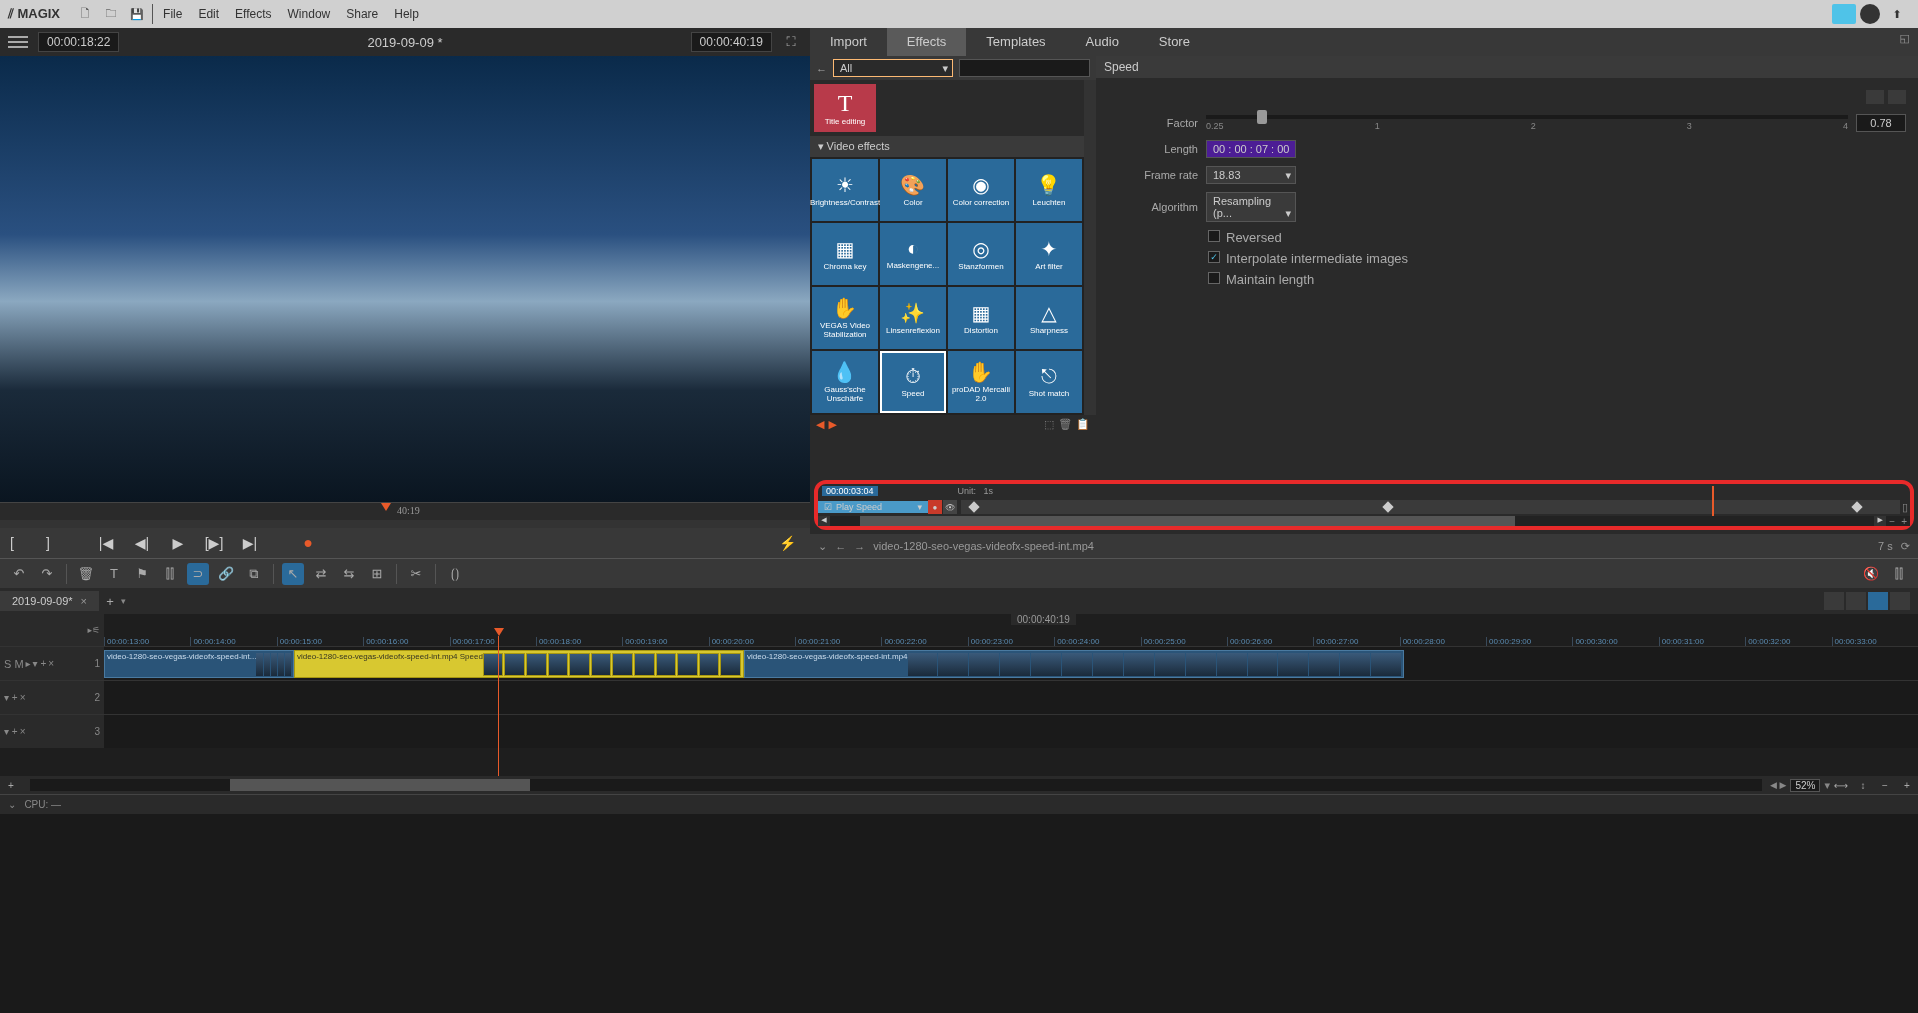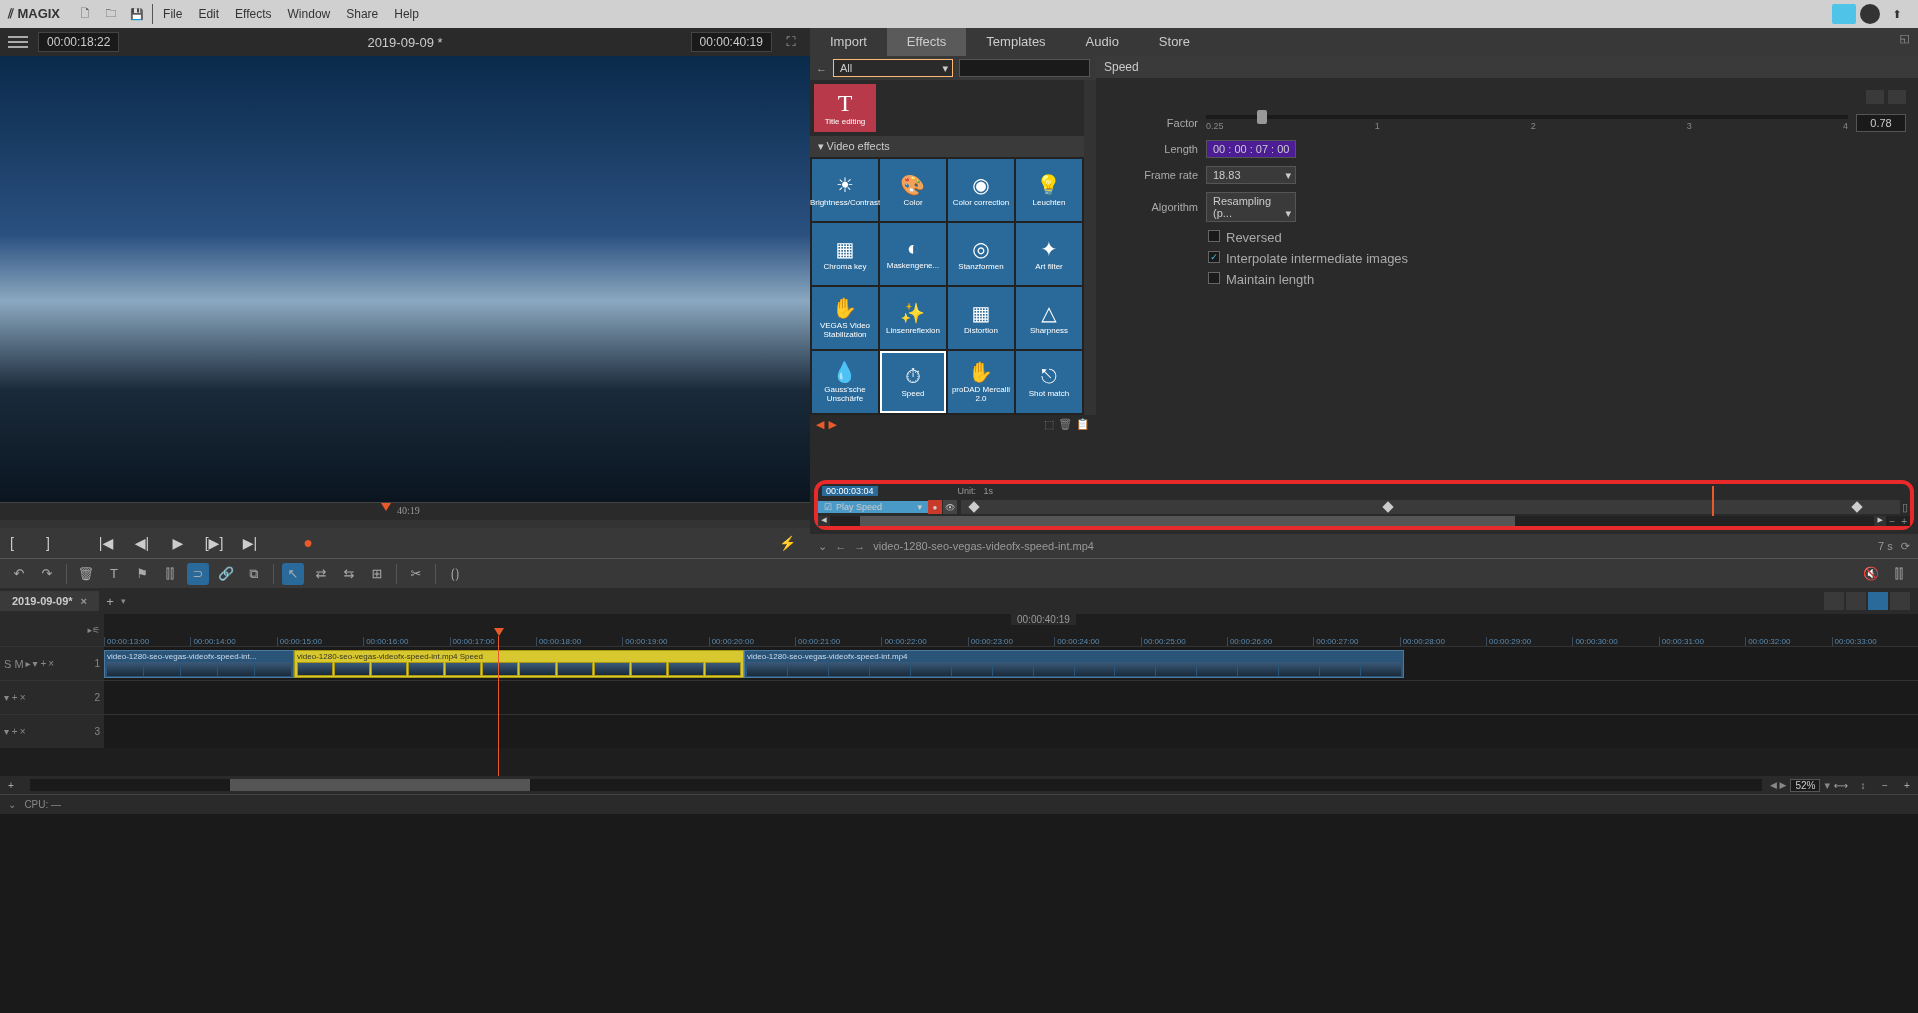--- a/index.html
+++ b/index.html
@@ -85,40 +85,40 @@
 .kf-scroll-thumb { background: #555; height: 100%; width: 60%; margin-left: 30px; }
 
 .file-bar { height: 24px; background: #383838; display: flex; align-items: center; padding: 0 8px; gap: 8px; font-size: 11px; color: #999; }
 
 .toolbar2 { height: 30px; background: #383838; display: flex; align-items: center; padding: 0 8px; gap: 6px; border-top: 1px solid #555; }
 .tb2-btn { width: 22px; height: 22px; display: flex; align-items: center; justify-content: center; color: #aaa; cursor: pointer; font-size: 13px; }
 .tb2-btn.active { background: #2a6a9a; border-radius: 3px; }
 .tb2-sep { width: 1px; height: 20px; background: #555; margin: 0 2px; }
 
 .project-tabs { height: 26px; background: #2a2a2a; display: flex; align-items: center; }
-.proj-tab { background: #3a3a3a; padding: 4px 12px; font-size: 11px; display: flex; align-items: center; gap: 8px; font-weight: bold; }
+.proj-tab { background: #3a3a3a; padding: 4px 12px; font-size: 11px; display: flex; align-items: center; gap: 8px; }
 .proj-tab .close { cursor: pointer; color: #999; }
 .view-btns { margin-left: auto; display: flex; gap: 2px; padding-right: 8px; }
 .view-btn { width: 20px; height: 18px; background: #3a3a3a; cursor: pointer; }
 .view-btn.active { background: #2a6a9a; }
 
 .timeline { background: #1e1e1e; height: 180px; display: flex; flex-direction: column; }
 .tl-ruler-row { display: flex; height: 32px; }
 .tl-left-head { flex: 0 0 104px; background: #2a2a2a; display: flex; align-items: center; justify-content: flex-end; padding-right: 4px; }
 .tl-ruler { flex: 1; background: #1e1e1e; position: relative; }
 .tl-total { position: absolute; top: 0; left: 50%; font-size: 10px; color: #999; background: #2a2a2a; padding: 0 6px; }
 .tl-ticks { display: flex; position: absolute; bottom: 0; width: 100%; font-size: 8px; color: #5a8ab0; }
 .tl-tick { flex: 1; border-left: 1px solid #3a4a5a; padding-left: 2px; white-space: nowrap; }
 .tl-playhead { position: absolute; left: 390px; top: 14px; width: 0; height: 0; border-left: 5px solid transparent; border-right: 5px solid transparent; border-top: 8px solid #e85a2a; }
 .tl-playhead-line { position: absolute; left: 394px; top: 22px; width: 1px; height: 140px; background: #e85a2a; z-index: 10; }
 
 .tl-track-row { display: flex; height: 34px; border-top: 1px solid #333; }
 .tl-track-head { flex: 0 0 104px; background: #2a2a2a; display: flex; align-items: center; padding: 0 4px; font-size: 10px; color: #888; gap: 2px; }
 .tl-track-body { flex: 1; background: #1a1a1a; position: relative; display: flex; align-items: center; }
-.clip { height: 28px; border: 1px solid #4a7aa0; background: #2a5478; font-size: 8px; color: #cde; padding: 1px 2px; overflow: hidden; white-space: nowrap; position: relative; display: flex; flex-direction: column; }
+.clip { height: 28px; border: 1px solid #4a7aa0; background: #2a5478; font-size: 8px; color: #cde; padding: 1px 2px; overflow: hidden; white-space: nowrap; position: relative; display: flex; flex-direction: row; }
 .clip.yellow { background: #d8c830; border-color: #a89810; color: #332; }
 .clip-thumbs { flex: 1; display: flex; gap: 1px; margin-top: 1px; }
 .thumb { flex: 1; background: linear-gradient(180deg, #3a5a7a 0%, #1a2a3a 100%); }
 .clip.yellow .thumb { background: linear-gradient(180deg, #3a5a7a 0%, #1a2a3a 100%); border: 1px solid #a89810; }
 
 .tl-bottom { height: 18px; background: #2a2a2a; display: flex; align-items: center; }
 .tl-hscroll { flex: 1; height: 12px; background: #1a1a1a; position: relative; margin: 0 8px; }
 .tl-hscroll-thumb { position: absolute; left: 200px; width: 300px; height: 100%; background: #555; }
 .zoom-box { background: #1a1a1a; border: 1px solid #555; padding: 0 4px; font-size: 10px; margin: 0 4px; }
 

